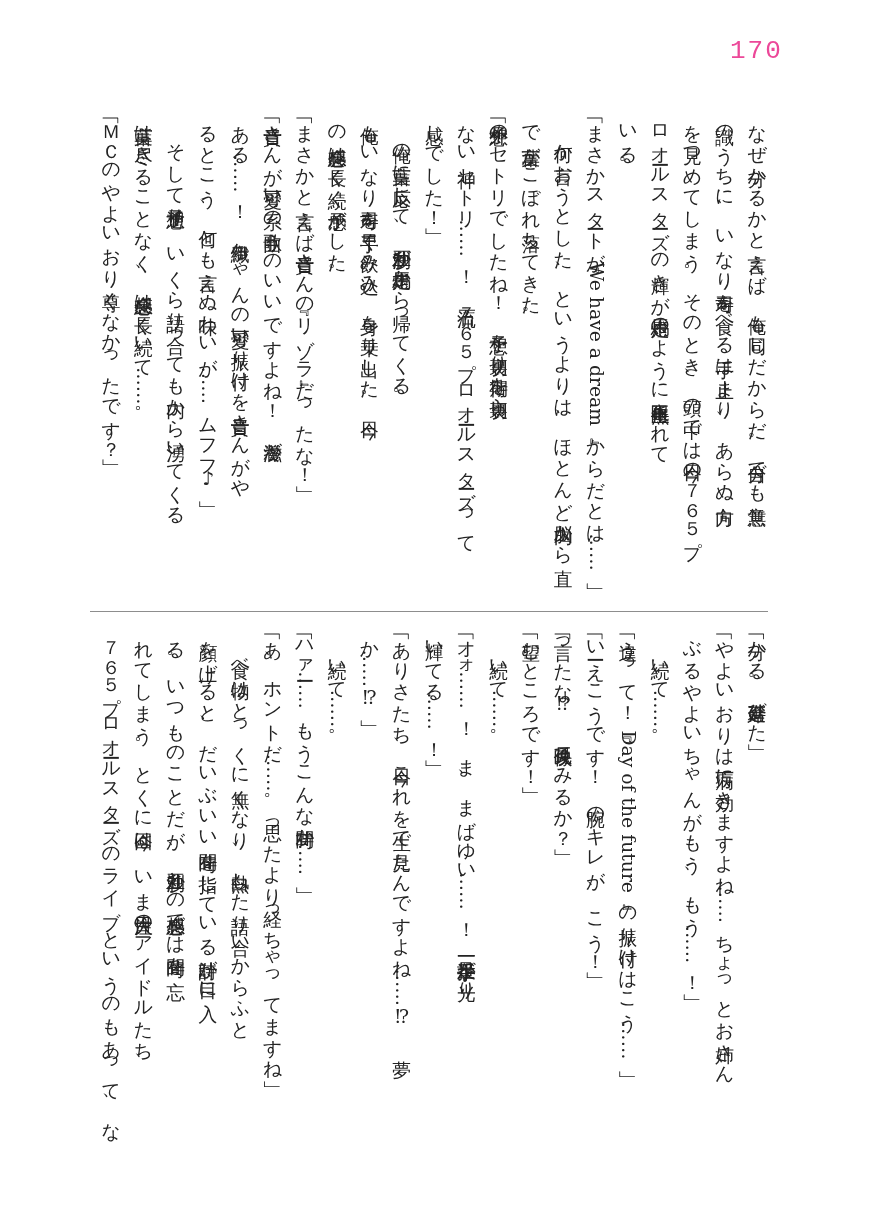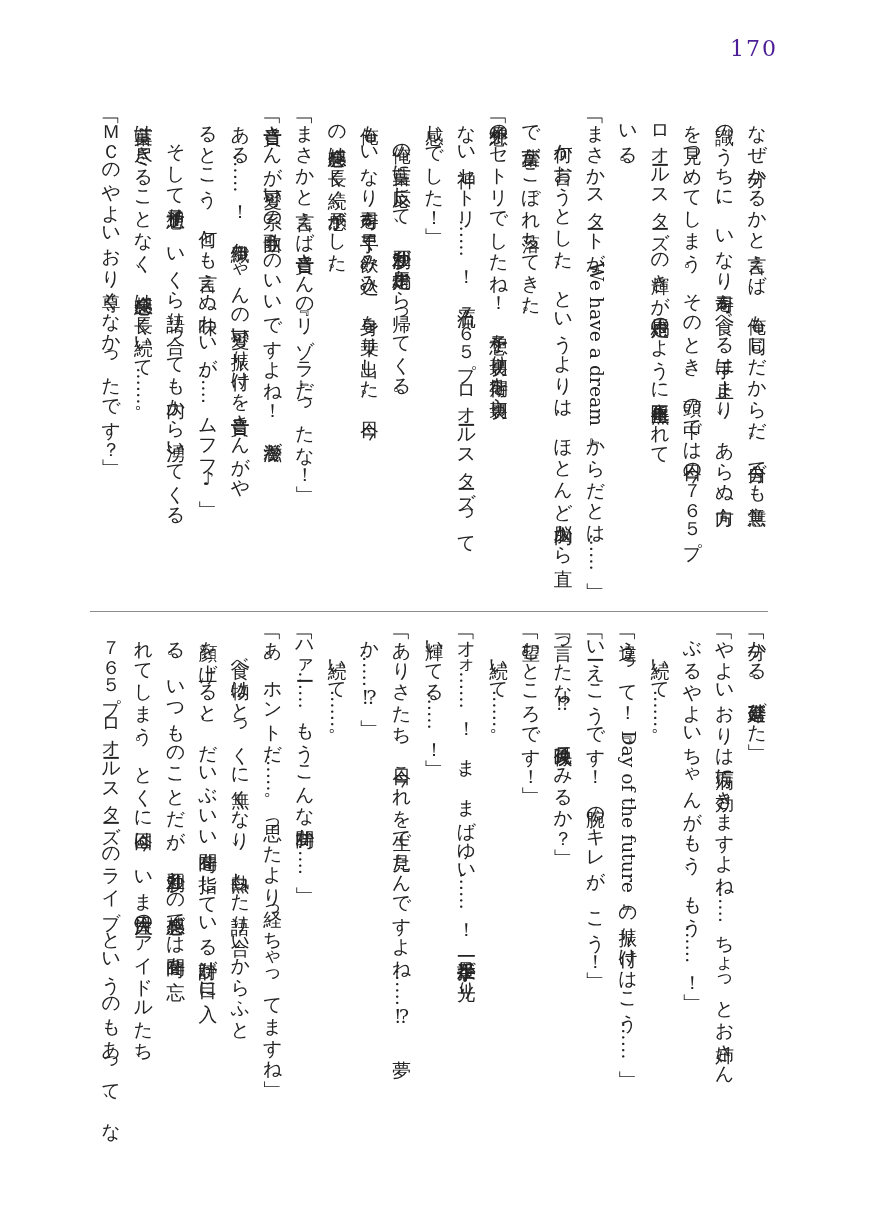--- a/index.html
+++ b/index.html
@@ -13,23 +13,24 @@
     height: 1224px;
     background: #ffffff;
     overflow: hidden;
     font-family: "DejaVu Serif", "Liberation Serif", serif;
     color: #232323;
   }
   .page-number {
     position: absolute;
     top: 36px;
     left: 730px;
-    font-size: 22px;
+    font-size: 26px;
     letter-spacing: 2px;
-    color: #4c1d95;
+    color: #ec4899;
+    font-family: Liberation Mono, monospace;
   }
   .text-block {
     position: absolute;
     left: 94px;
     width: 679px;
     height: 492px;
     display: flex;
     flex-direction: row-reverse;
     justify-content: flex-start;
     align-items: flex-start;

